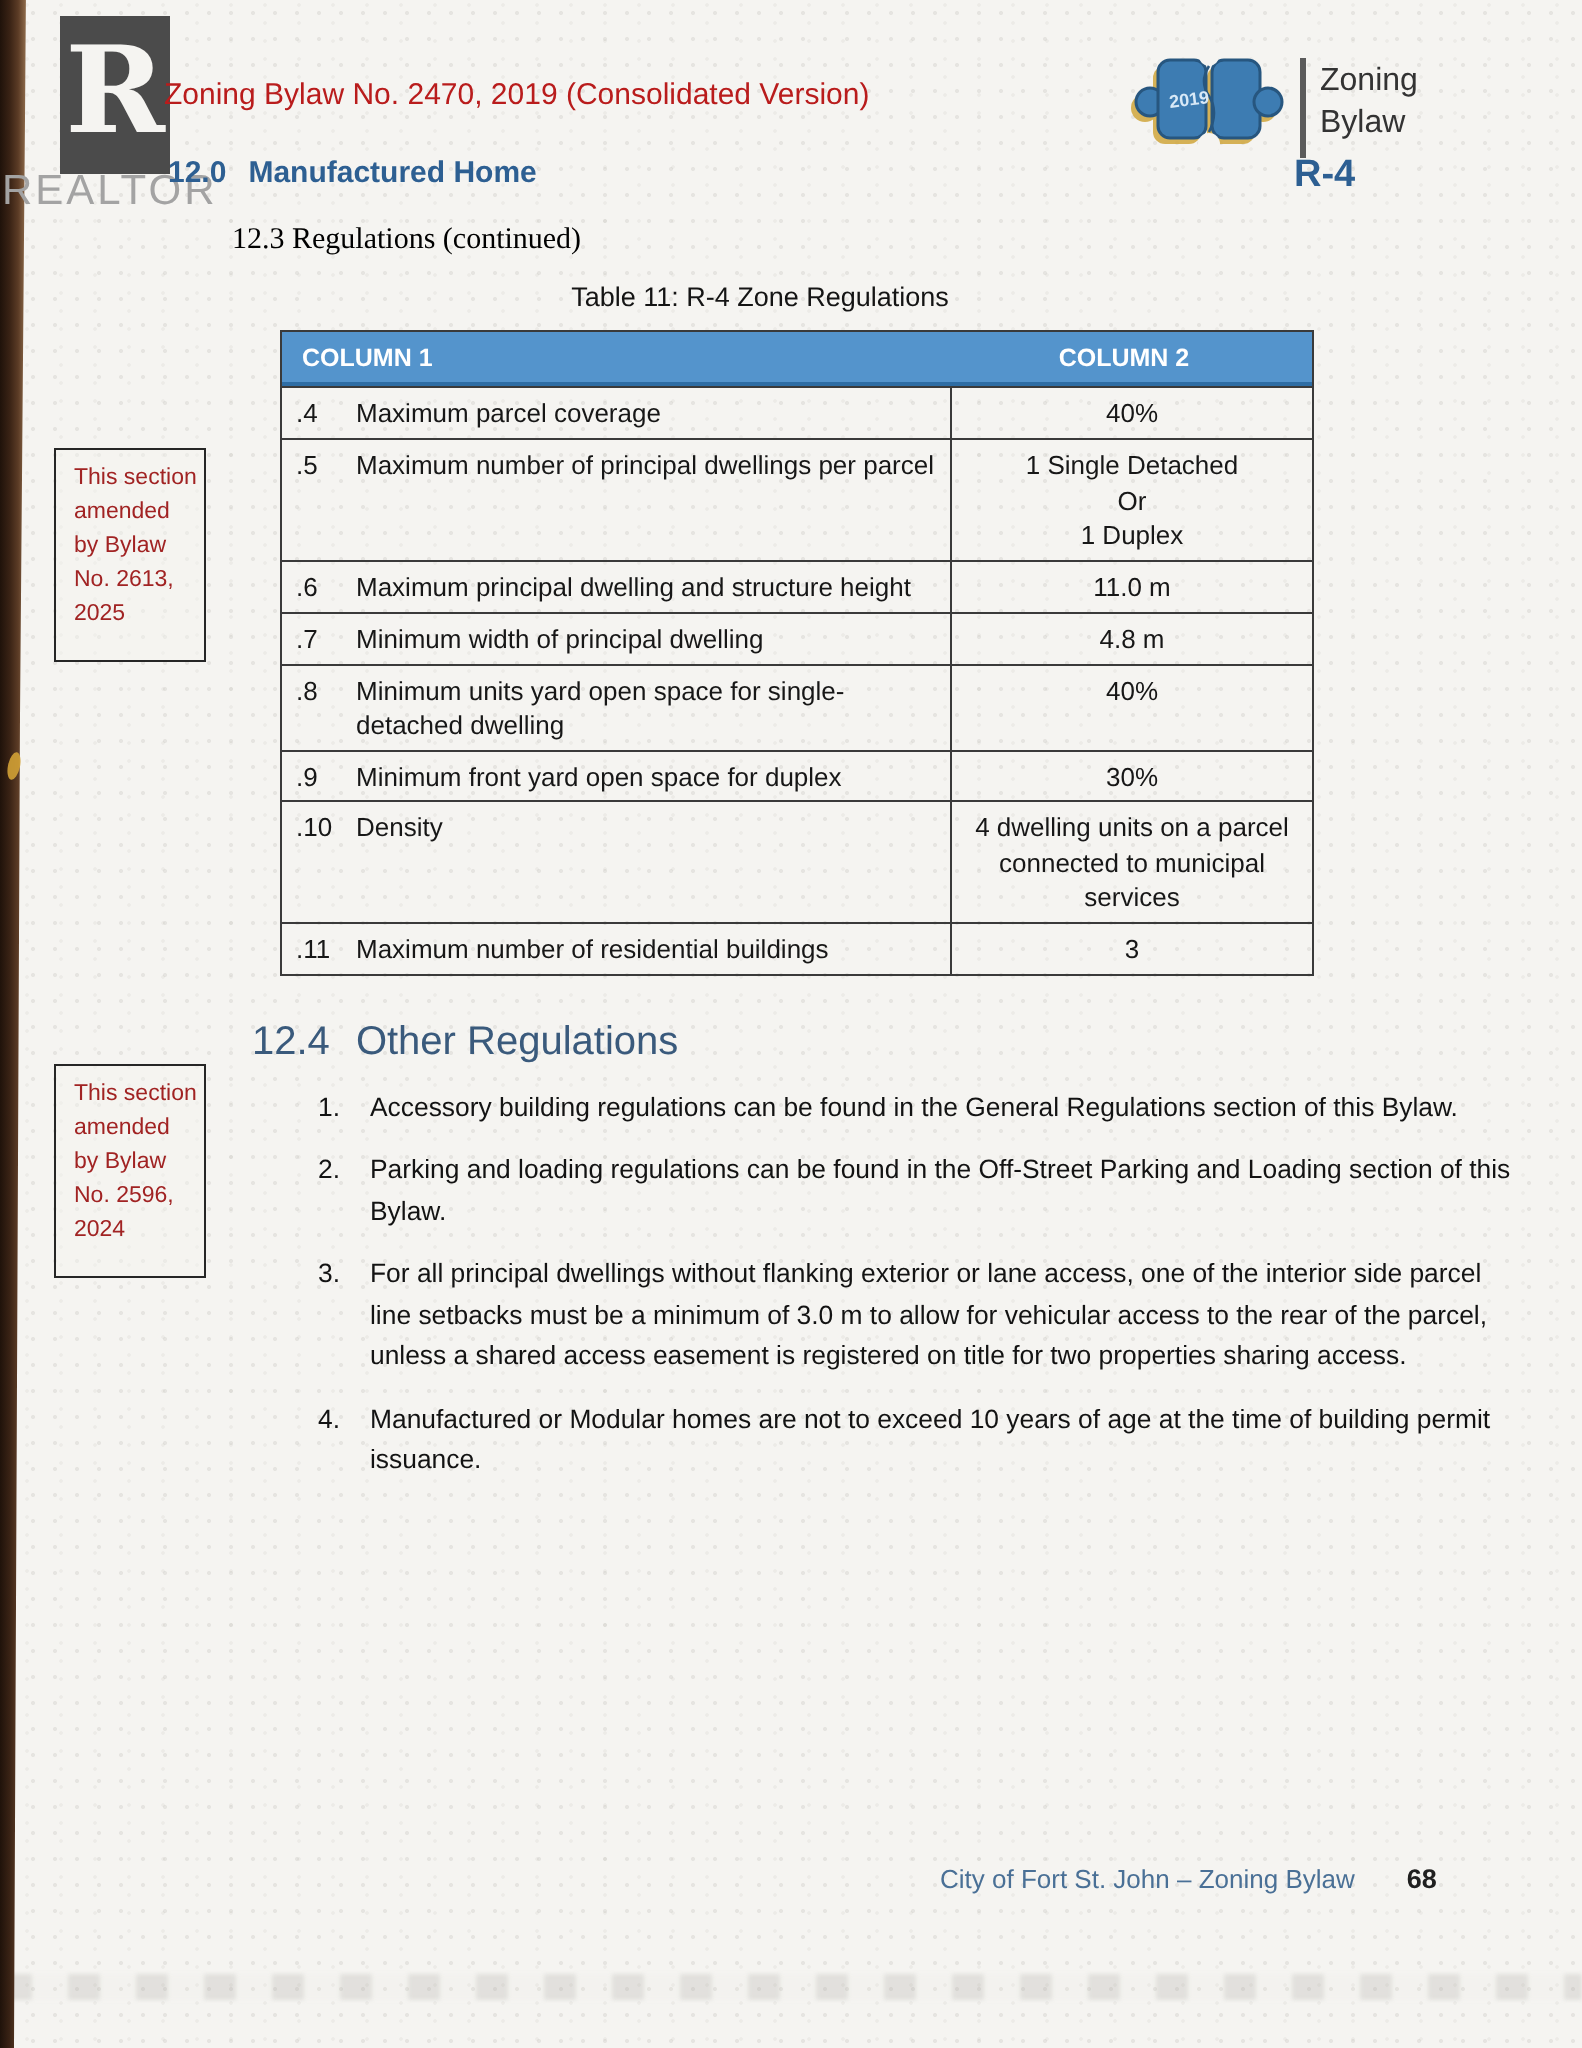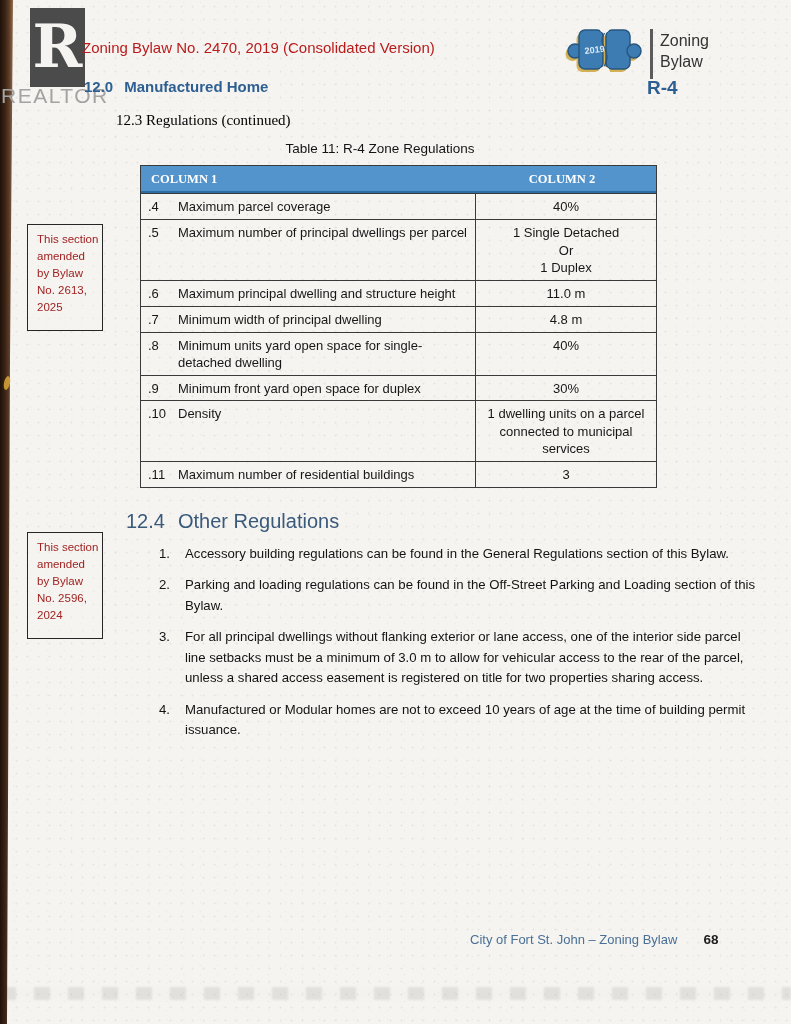--- a/index.html
+++ b/index.html
@@ -54,21 +54,21 @@
     font-size:15px; font-weight:bold; color:#2d5f92; }
   .subsection-heading { position:absolute; left:116px; top:112px; z-index:5; font-size:15px; color:#000000;font-family:Liberation Serif, serif; }
 
   .table-caption { position:absolute; left:150px; top:141px; width:460px; z-index:5;
     text-align:center; font-size:13.5px; color:#141414; }
 
   
   .ztable { position:absolute; left:140px; top:165px; width:517px; z-index:5;
     border:1.6px solid #3a3a3a; font-size:13px; color:#171717; }
   .zrow { display:flex; border-top:1.5px solid #3a3a3a; align-items:stretch; }
-  .zrow:first-child { border-top:none;font-family:Liberation Serif, serif; }
+  .zrow:first-child { border-top:none; }
   .zrow .c1 { width:335px; border-right:1.5px solid #3a3a3a; padding:4px 8px 3px 7px; display:flex; gap:9px; line-height:1.35; }
   .zrow .c1 .num { min-width:21px; }
   .zrow .c2 { flex:1; text-align:center; padding:4px 6px 3px; white-space:pre-line; line-height:1.35; }
   .zrow.zhead { background:#5494cc; border-top:none; border-bottom:2.5px solid #2e6da4; color:#fff; font-weight:bold; font-size:12.5px; min-height:27px; align-items:center; }
   .zrow.zhead .c1 { border-right:none; padding-left:10px; }
   .zrow.zhead .c2 { padding-right:14px; }
   .r-h26 { min-height:26px; } .r-h60 { min-height:60px; } .r-h43 { min-height:43px; } .r-h25 { min-height:25px; }
 
   
   .margin-note { position:absolute; left:27px; width:76px; height:107px; z-index:5;
@@ -189,21 +189,21 @@
           <span class="num">.9</span>
           <span>Minimum front yard open space for duplex</span>
         </div>
       <div class="c2">30%</div>
     </div>
     <div class="zrow r-h60">
       <div class="c1">
           <span class="num">.10</span>
           <span>Density</span>
         </div>
-      <div class="c2">1 dwelling units on a parcel
+      <div class="c2">4 dwelling units on a parcel
 connected to municipal
 services</div>
     </div>
     <div class="zrow r-h26">
       <div class="c1">
           <span class="num">.11</span>
           <span>Maximum number of residential buildings</span>
         </div>
       <div class="c2">3</div>
     </div>

